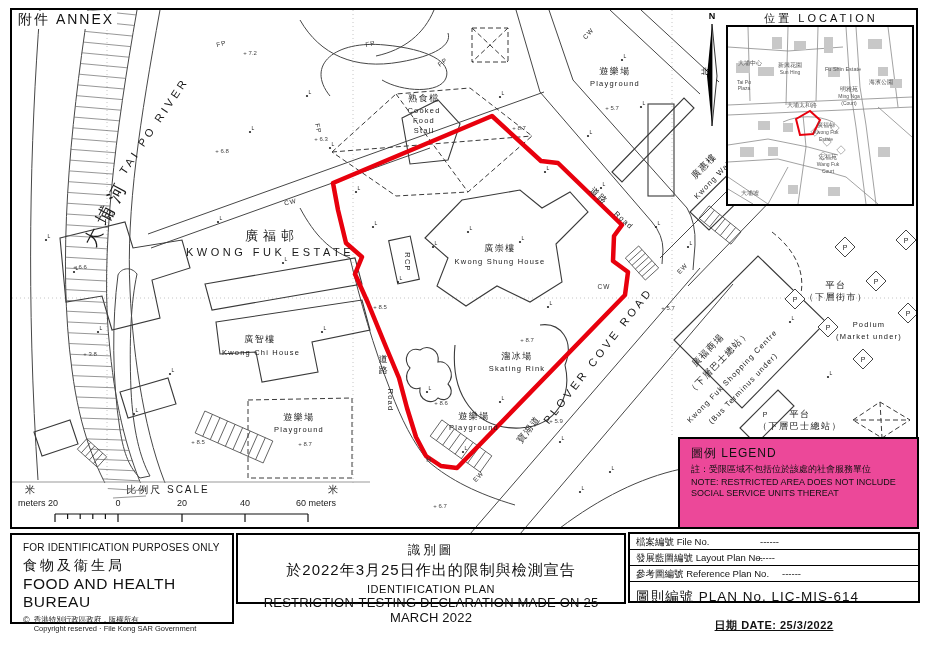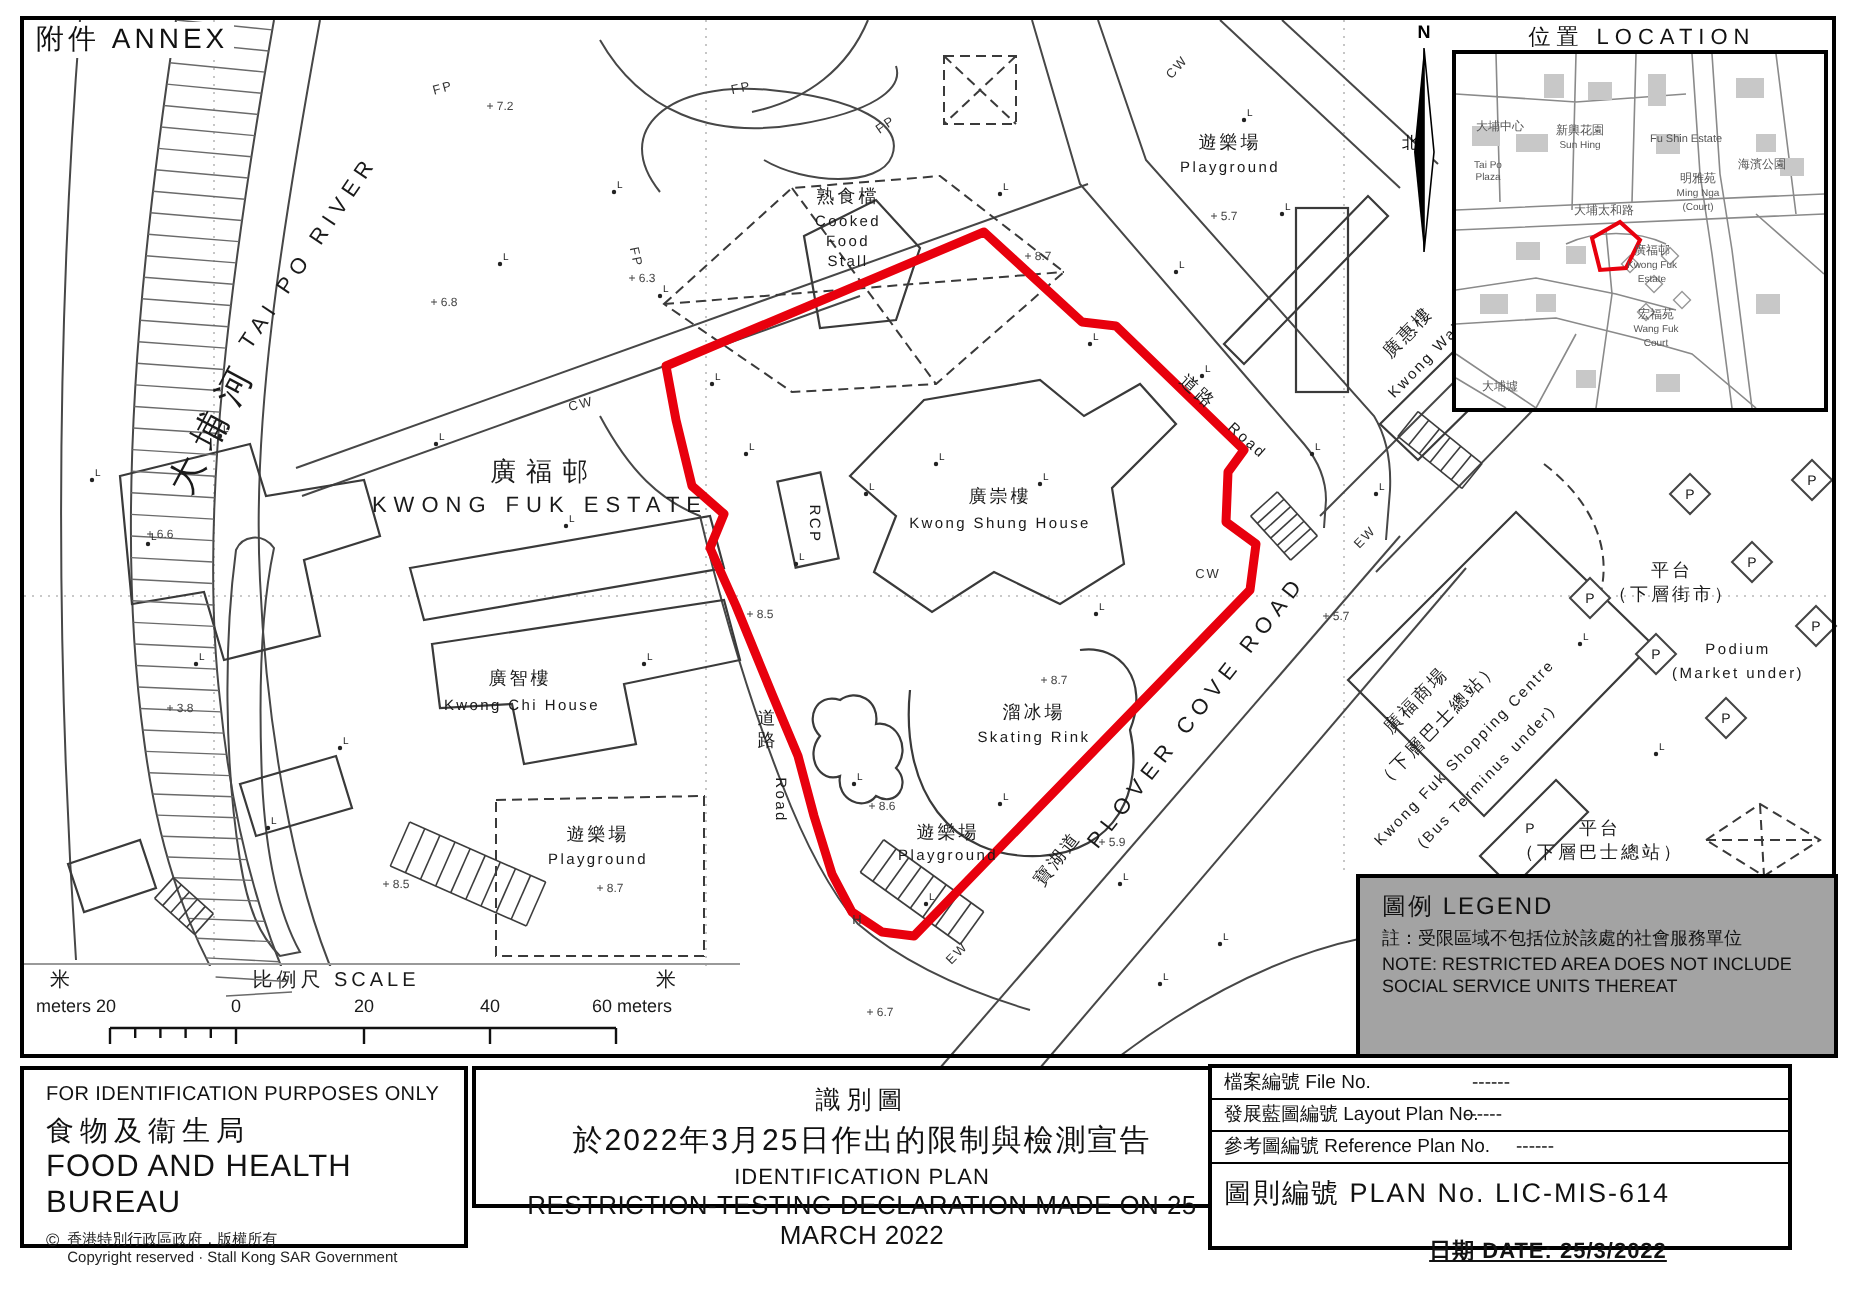--- a/index.html
+++ b/index.html
@@ -20,41 +20,41 @@
   .spot{fill:#444;font-size:6px;}
   .ln{stroke:#474747;stroke-width:1;fill:none;}
   .bld{stroke:#3a3a3a;stroke-width:1.1;fill:none;}
   .dash{stroke:#3a3a3a;stroke-width:1;fill:none;stroke-dasharray:5 3;}
   .grid{stroke:#b8b8b8;stroke-width:0.8;stroke-dasharray:1 3;fill:none;}
   
   #inset-title{position:absolute;left:726px;top:11px;width:190px;text-align:center;font-size:11px;letter-spacing:3px;}
   #inset-box{position:absolute;left:726px;top:25px;width:188px;height:181px;border:2px solid #000;box-sizing:border-box;background:#fff;}
   #north{position:absolute;left:697px;top:8px;}
   
-  #legend{position:absolute;left:678px;top:437px;width:241px;height:92px;border:2px solid #000;box-sizing:border-box;background:#a3a3a3;padding:6px 9px 0 11px;}
+  #legend{position:absolute;left:678px;top:437px;width:241px;height:92px;border:2px solid #000;box-sizing:border-box;background:#ec4899;padding:6px 9px 0 11px;}
   #legend .ttl{font-size:12px;letter-spacing:1px;}
   #legend .item{display:flex;align-items:center;margin-top:3px;}
   #legend .swatch{width:38px;height:8px;border:4px solid #e8000d;margin-right:16px;flex:none;}
   #legend .itxt{font-size:10px;line-height:1.25;}
   #legend .note{font-size:9px;line-height:1.3;margin-top:2px;}
   
   .blk{position:absolute;border:2px solid #000;box-sizing:border-box;background:#fff;}
   #blk-left{left:10px;top:533px;width:224px;height:91px;padding:7px 0 0 11px;}
   #blk-left .s1{font-size:9px;}
   #blk-left .s2{font-size:10px;letter-spacing:0.2px;}
   #blk-left .s3{font-size:14px;letter-spacing:3px;margin-top:4px;}
   #blk-left .s4{font-size:15.5px;letter-spacing:0.5px;}
   #blk-left .cp{display:flex;margin-top:4px;font-size:7.5px;color:#222;line-height:1.25;}
   #blk-left .cp .c{font-size:9px;margin-right:4px;}
   #blk-center{left:236px;top:533px;width:390px;height:71px;border-width:2.5px;text-align:center;padding-top:7px;}
   #blk-center .c1{font-size:12.5px;letter-spacing:3px;}
   #blk-center .c2{font-size:15px;letter-spacing:1px;margin-top:2px;}
   #blk-center .c3{font-size:11px;letter-spacing:0.5px;margin-top:3px;}
   #blk-center .c4{font-size:13px;letter-spacing:0.2px;}
-  #blk-right{left:604px;top:532px;width:292px;height:93px;}
+  #blk-right{left:628px;top:532px;width:292px;height:71px;}
   .irow{position:relative;height:15px;line-height:15px;border-bottom:1.5px solid #000;font-size:9.5px;padding-left:6px;white-space:nowrap;}
   .irow .val{position:absolute;top:0;}
   .v0{left:130px;} .v1{left:122px;} .v2{left:126px;} .v3{left:152px;}
   #planrow{height:29px;line-height:29px;font-size:13.5px;letter-spacing:1px;padding-left:6px;}
   #date{position:absolute;left:628px;top:618px;width:292px;text-align:center;font-size:11px;font-weight:bold;letter-spacing:0.5px;text-decoration:underline;}
 </style>
 </head>
 <body>
 
 <svg id="map-svg" width="927" height="647" viewBox="0 0 927 647">
@@ -569,21 +569,21 @@
 </div>
 
 <div id="blk-left" class="blk">
   <div class="s2">FOR IDENTIFICATION PURPOSES ONLY</div>
   <div class="s3">食物及衞生局</div>
   <div class="s4">FOOD AND HEALTH BUREAU</div>
   <div class="cp">
     <span class="c">©</span>
     <span>
       <span style="display:block;">香港特別行政區政府．版權所有</span>
-      <span style="display:block;">Copyright reserved · Stall Kong SAR Government</span>
+      <span style="display:block;">Copyright reserved · File Kong SAR Government</span>
     </span>
   </div>
 </div>
 
 <div id="blk-center" class="blk">
   <div class="c1">識別圖</div>
   <div class="c2">於2022年3月25日作出的限制與檢測宣告</div>
   <div class="c3">IDENTIFICATION PLAN</div>
   <div class="c4">RESTRICTION-TESTING DECLARATION MADE ON 25 MARCH 2022</div>
 </div>

